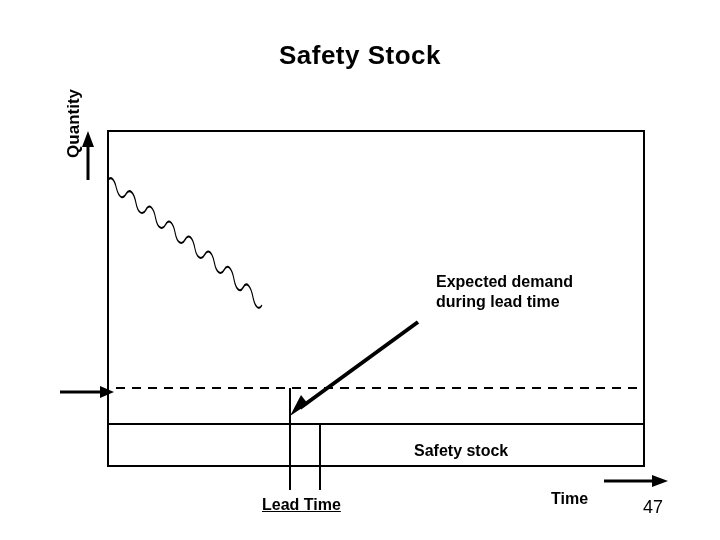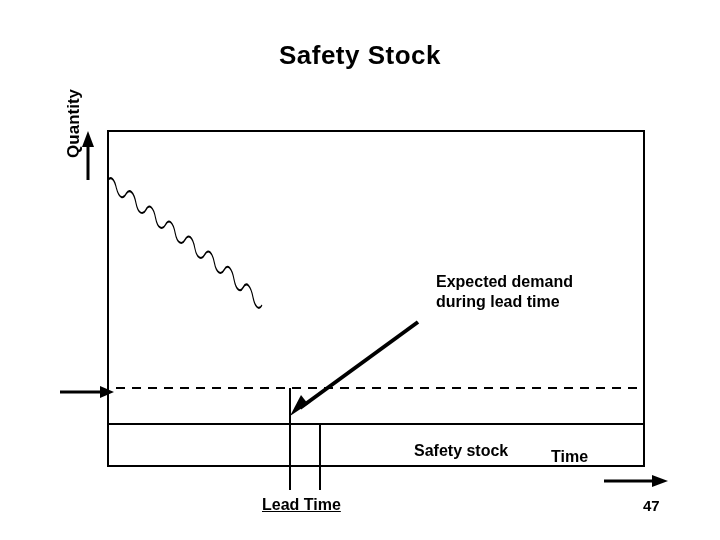--- a/index.html
+++ b/index.html
@@ -67,33 +67,33 @@
   #reorder-point-label {
     left: 40px;
     top: 366px;
   }
   #safety-stock-label {
     left: 414px;
     top: 441px;
   }
   #time-label {
     left: 551px;
-    top: 447px;
+    top: 489px;
   }
   #lead-time-label {
     left: 262px;
     top: 495px;
     text-decoration: underline;
   }
   #page-number {
     position: absolute;
     left: 643px;
     top: 497px;
-    font-size: 15px;
-    font-weight: bold;
+    font-size: 18px;
+    font-weight: normal;
     text-align: center;
   }
 </style>
 </head>
 <body>
 
 <div class="slide">
 
   <div id="title">Safety Stock</div>
 

